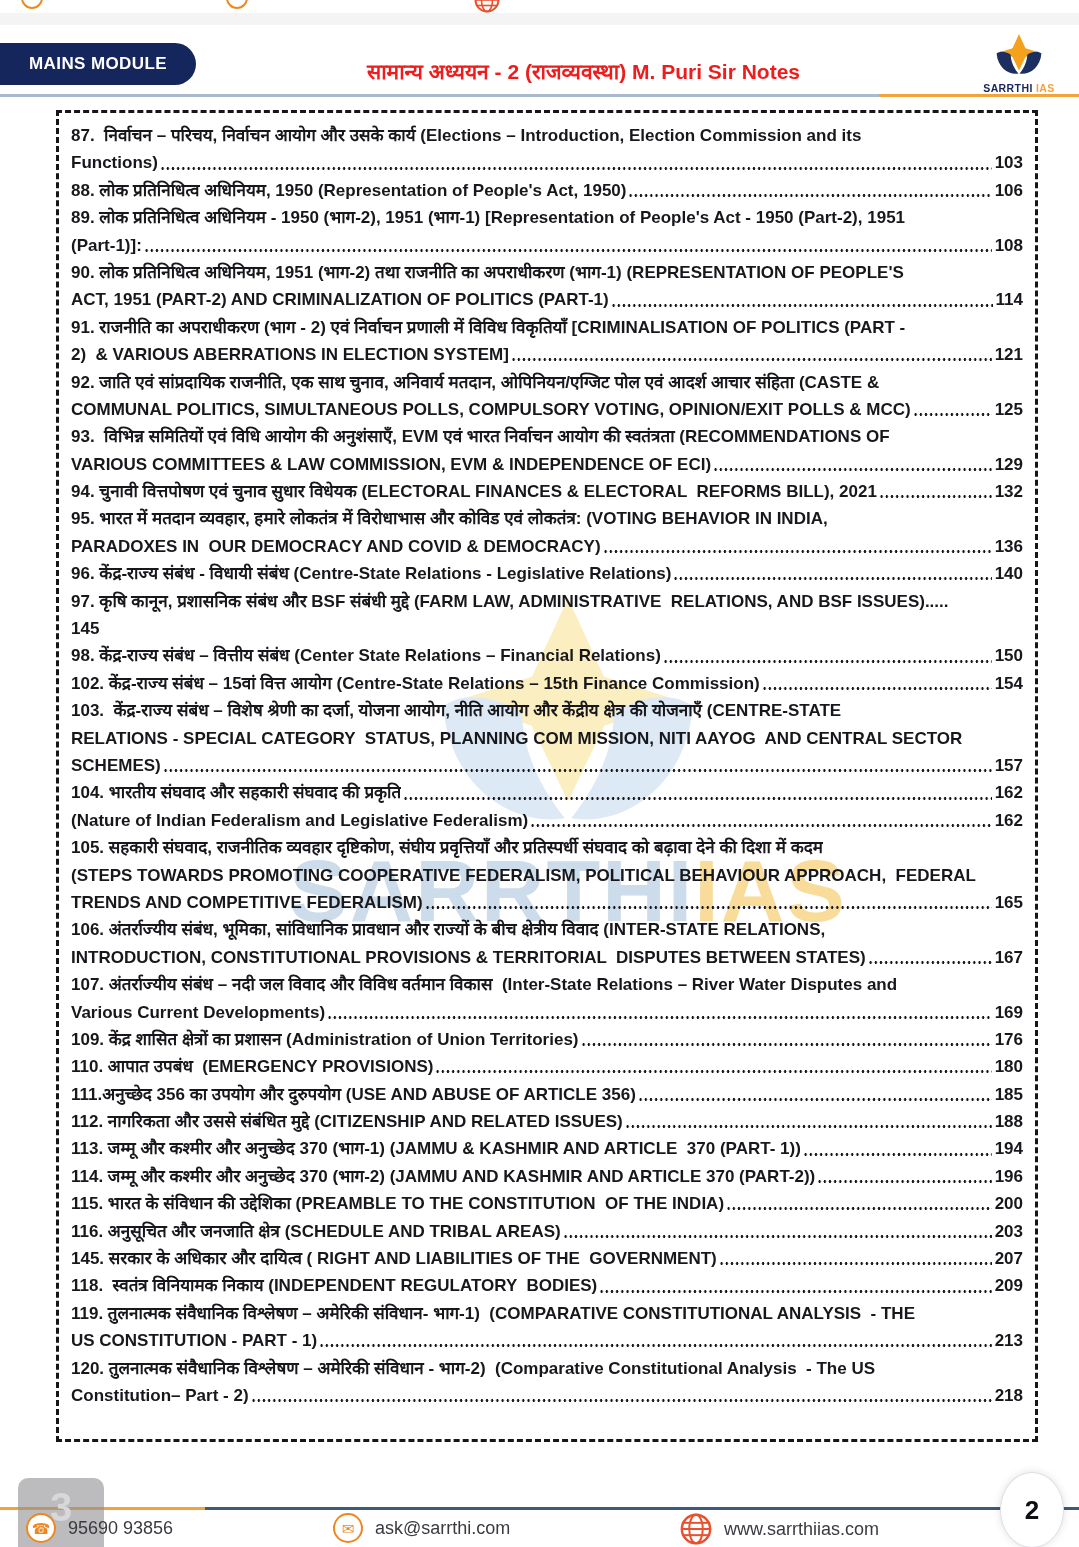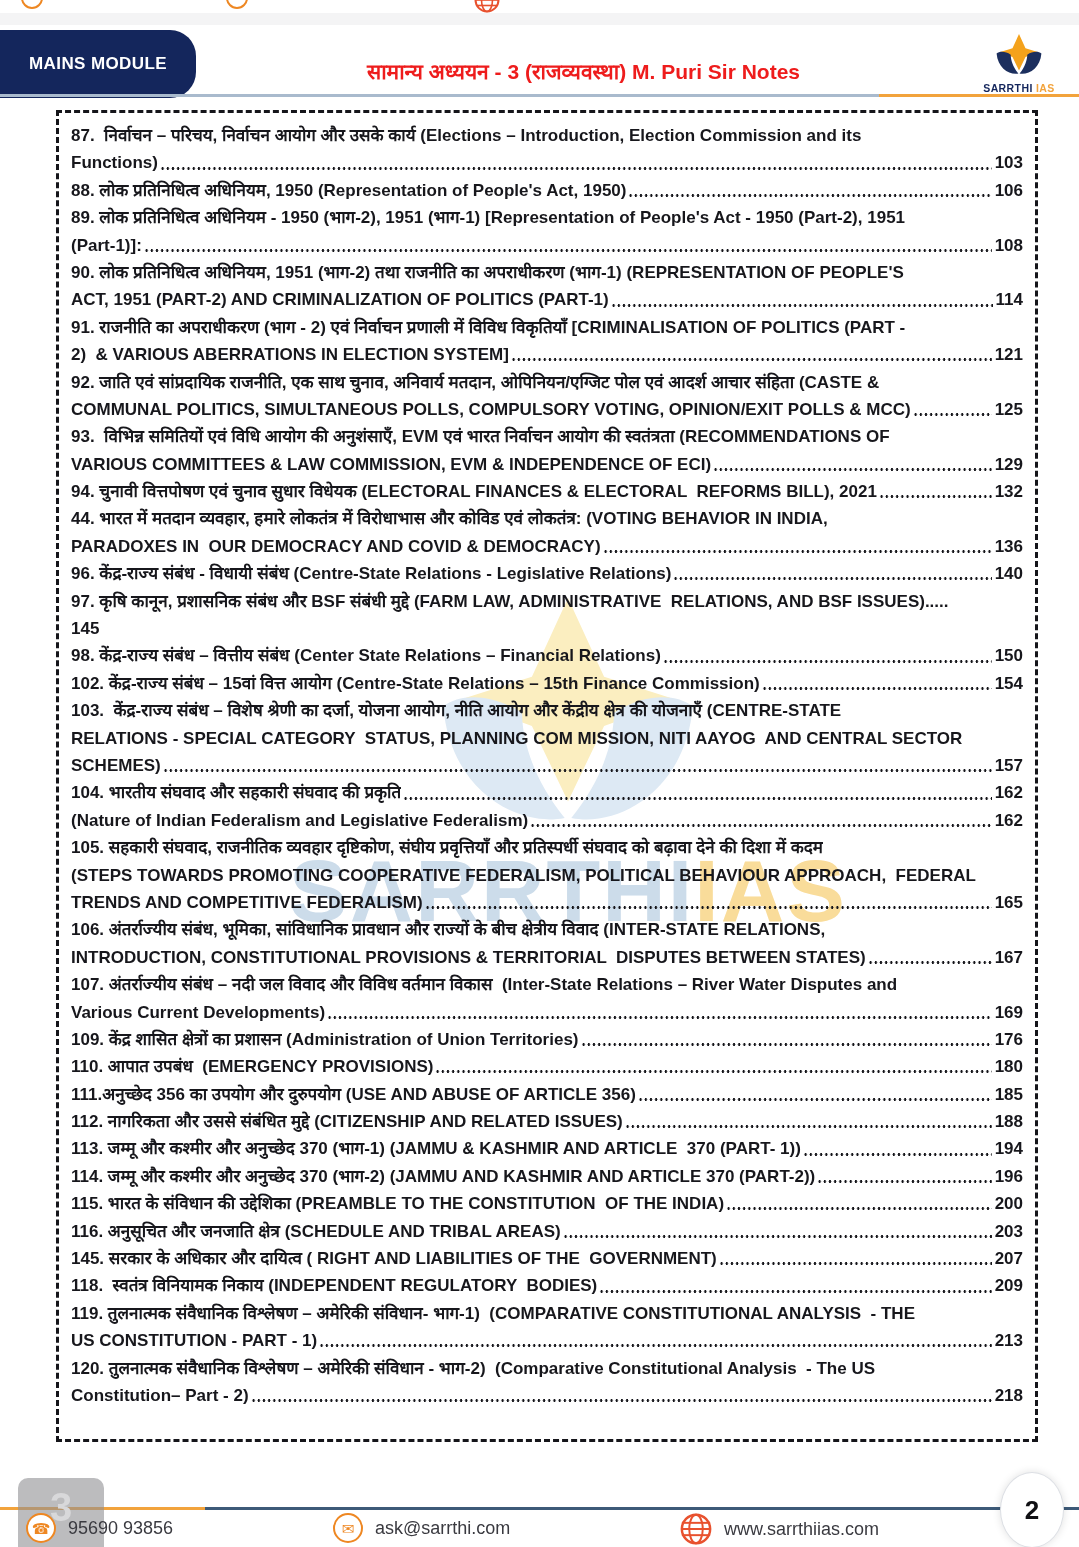--- a/index.html
+++ b/index.html
@@ -4,21 +4,21 @@
 <style>
   html,body{margin:0;padding:0;background:#fff;}
   .page{position:relative;width:1079px;height:1547px;background:#ffffff;overflow:hidden;
         font-family:"Liberation Sans","DejaVu Sans",sans-serif;}
   
   .partial{position:absolute;top:-13px;}
   .ring-partial{width:22px;height:22px;border:2.5px solid var(--icon_orange,#ee8722);border-radius:50%;box-sizing:border-box;background:#fff;}
   .gray-strip{position:absolute;top:13px;left:0;width:100%;height:12px;background:#f4f4f5;}
   
   .header{position:absolute;top:38px;left:0;right:0;height:52px;display:flex;align-items:center;}
-  .badge{width:196px;height:68px;background:var(--navy,#14265c);border-radius:0 26px 26px 0;
+  .badge{width:196px;height:42px;background:var(--navy,#14265c);border-radius:0 26px 26px 0;
          display:flex;align-items:center;justify-content:center;flex:0 0 auto;}
   .badge span{color:#fff;font-weight:bold;font-size:17px;letter-spacing:.4px;}
   .title-wrap{flex:1 1 auto;text-align:center;padding-top:14px;}
   .title-wrap span{color:var(--title_red,#ee1c1c);font-weight:bold;font-size:21px;}
   .logo{flex:0 0 auto;width:96px;margin-right:12px;text-align:center;}
   .logo-text{font-size:10.5px;font-weight:bold;letter-spacing:.4px;margin-top:-2px;}
   .logo-text .n{color:var(--navy,#14265c);} .logo-text .o{color:var(--accent_orange,#f2a33c);}
   .header-line{position:absolute;top:94px;left:0;width:100%;height:3px;
     background:linear-gradient(to right,var(--header_line_gray,#a9bacd) 0 81.5%,var(--accent_orange,#f2a33c) 81.5% 100%);}
   
@@ -64,21 +64,21 @@
     <line x1="1.5" y1="13" x2="24.5" y2="13" stroke="#e8512e" stroke-width="1.6"></line>
     <line x1="3" y1="18.5" x2="23" y2="18.5" stroke="#e8512e" stroke-width="1.6"></line>
   </svg>
   <div class="gray-strip"></div>
 
   <div class="header">
     <div class="badge">
       <span>MAINS MODULE</span>
     </div>
     <div class="title-wrap">
-      <span>सामान्य अध्ययन - 3 (राजव्यवस्था) M. Puri Sir Notes</span>
+      <span>सामान्य अध्ययन - 2 (राजव्यवस्था) M. Puri Sir Notes</span>
     </div>
     <div class="logo">
       <svg width="62" height="46" viewBox="0 0 100 78">
         <path d="M50,0 L61,24 L83,31 L61,39 L50,62 L39,39 L17,31 L39,24 Z" fill="#f4a21c"></path>
         <path d="M12,33 C14,58 34,70 49,67 C40,56 36,44 36,35 C27,29 17,29 12,33 Z" fill="#1c2f5e"></path>
         <path d="M88,33 C86,58 66,70 51,67 C60,56 64,44 64,35 C73,29 83,29 88,33 Z" fill="#1c2f5e"></path>
       </svg>
       <div class="logo-text">
         <span class="n">SARRTHI</span>
         <span class="o">IAS</span>
@@ -151,21 +151,21 @@
         <span class="toc-text">VARIOUS COMMITTEES &amp; LAW COMMISSION, EVM &amp; INDEPENDENCE OF ECI)</span>
         <span class="toc-dots"></span>
         <span class="toc-page">129</span>
       </div>
       <div class="toc-row">
         <span class="toc-text">94. चुनावी वित्तपोषण एवं चुनाव सुधार विधेयक (ELECTORAL FINANCES &amp; ELECTORAL  REFORMS BILL), 2021</span>
         <span class="toc-dots"></span>
         <span class="toc-page">132</span>
       </div>
       <div class="toc-row">
-        <span class="toc-text">44. भारत में मतदान व्यवहार, हमारे लोकतंत्र में विरोधाभास और कोविड एवं लोकतंत्र: (VOTING BEHAVIOR IN INDIA,</span>
+        <span class="toc-text">95. भारत में मतदान व्यवहार, हमारे लोकतंत्र में विरोधाभास और कोविड एवं लोकतंत्र: (VOTING BEHAVIOR IN INDIA,</span>
       </div>
       <div class="toc-row">
         <span class="toc-text">PARADOXES IN  OUR DEMOCRACY AND COVID &amp; DEMOCRACY)</span>
         <span class="toc-dots"></span>
         <span class="toc-page">136</span>
       </div>
       <div class="toc-row">
         <span class="toc-text">96. केंद्र-राज्य संबंध - विधायी संबंध (Centre-State Relations - Legislative Relations)</span>
         <span class="toc-dots"></span>
         <span class="toc-page">140</span>

